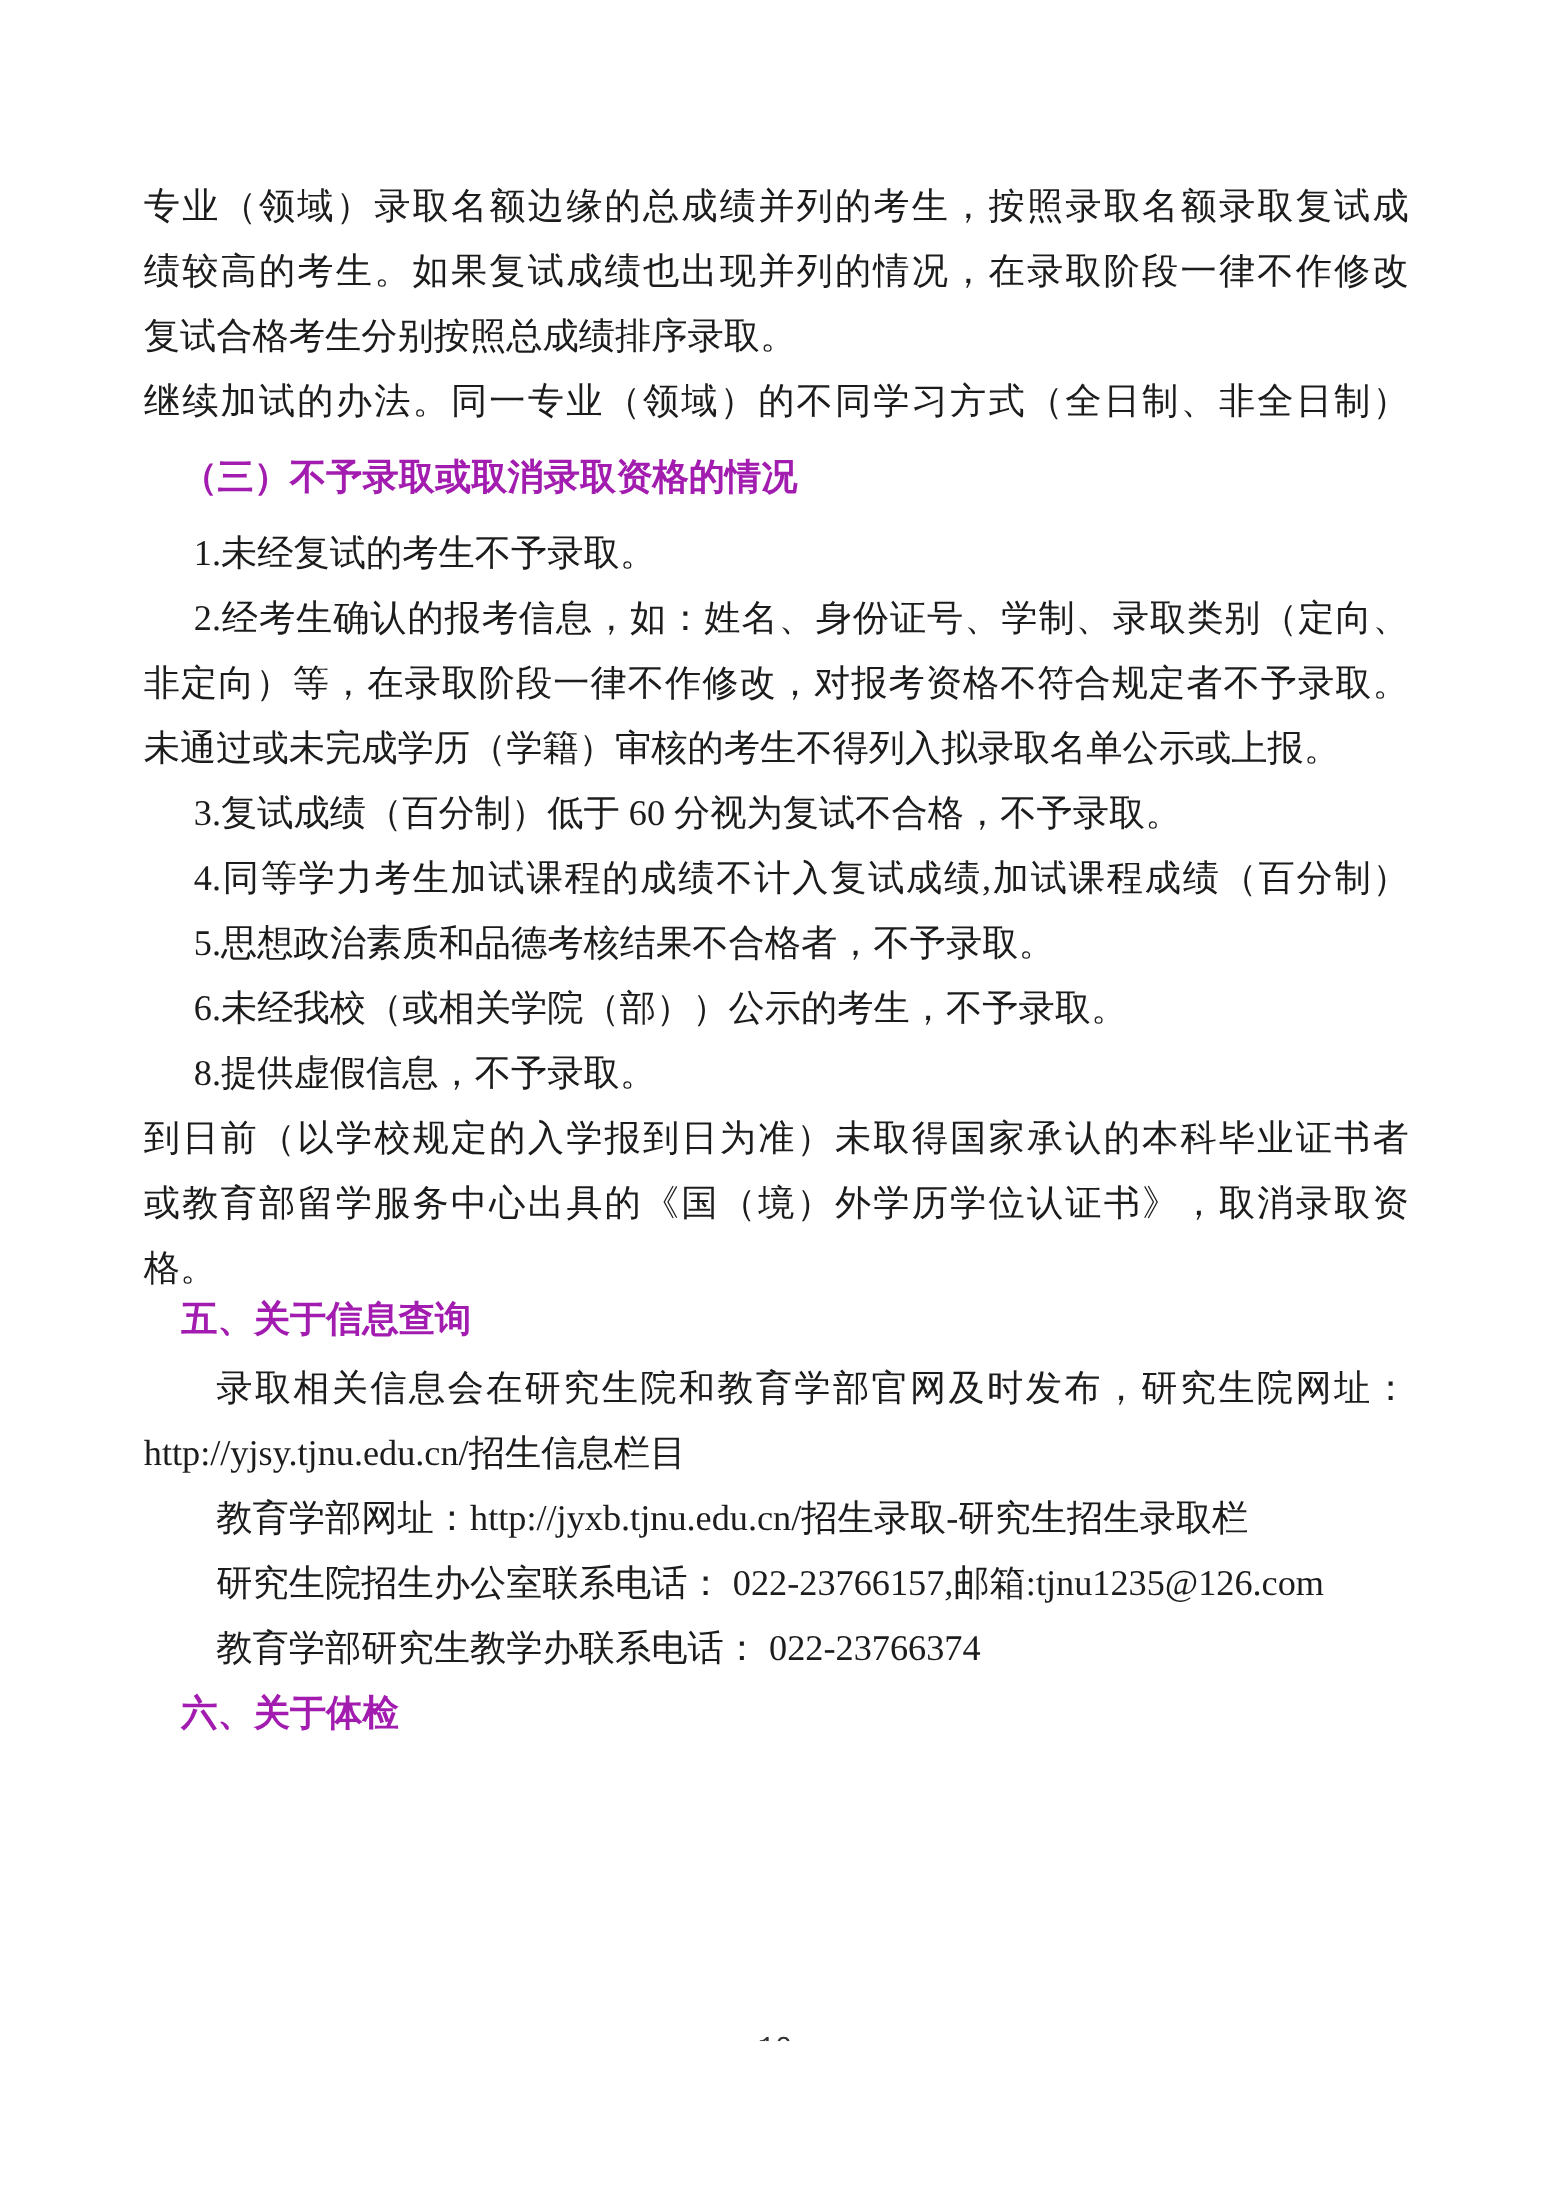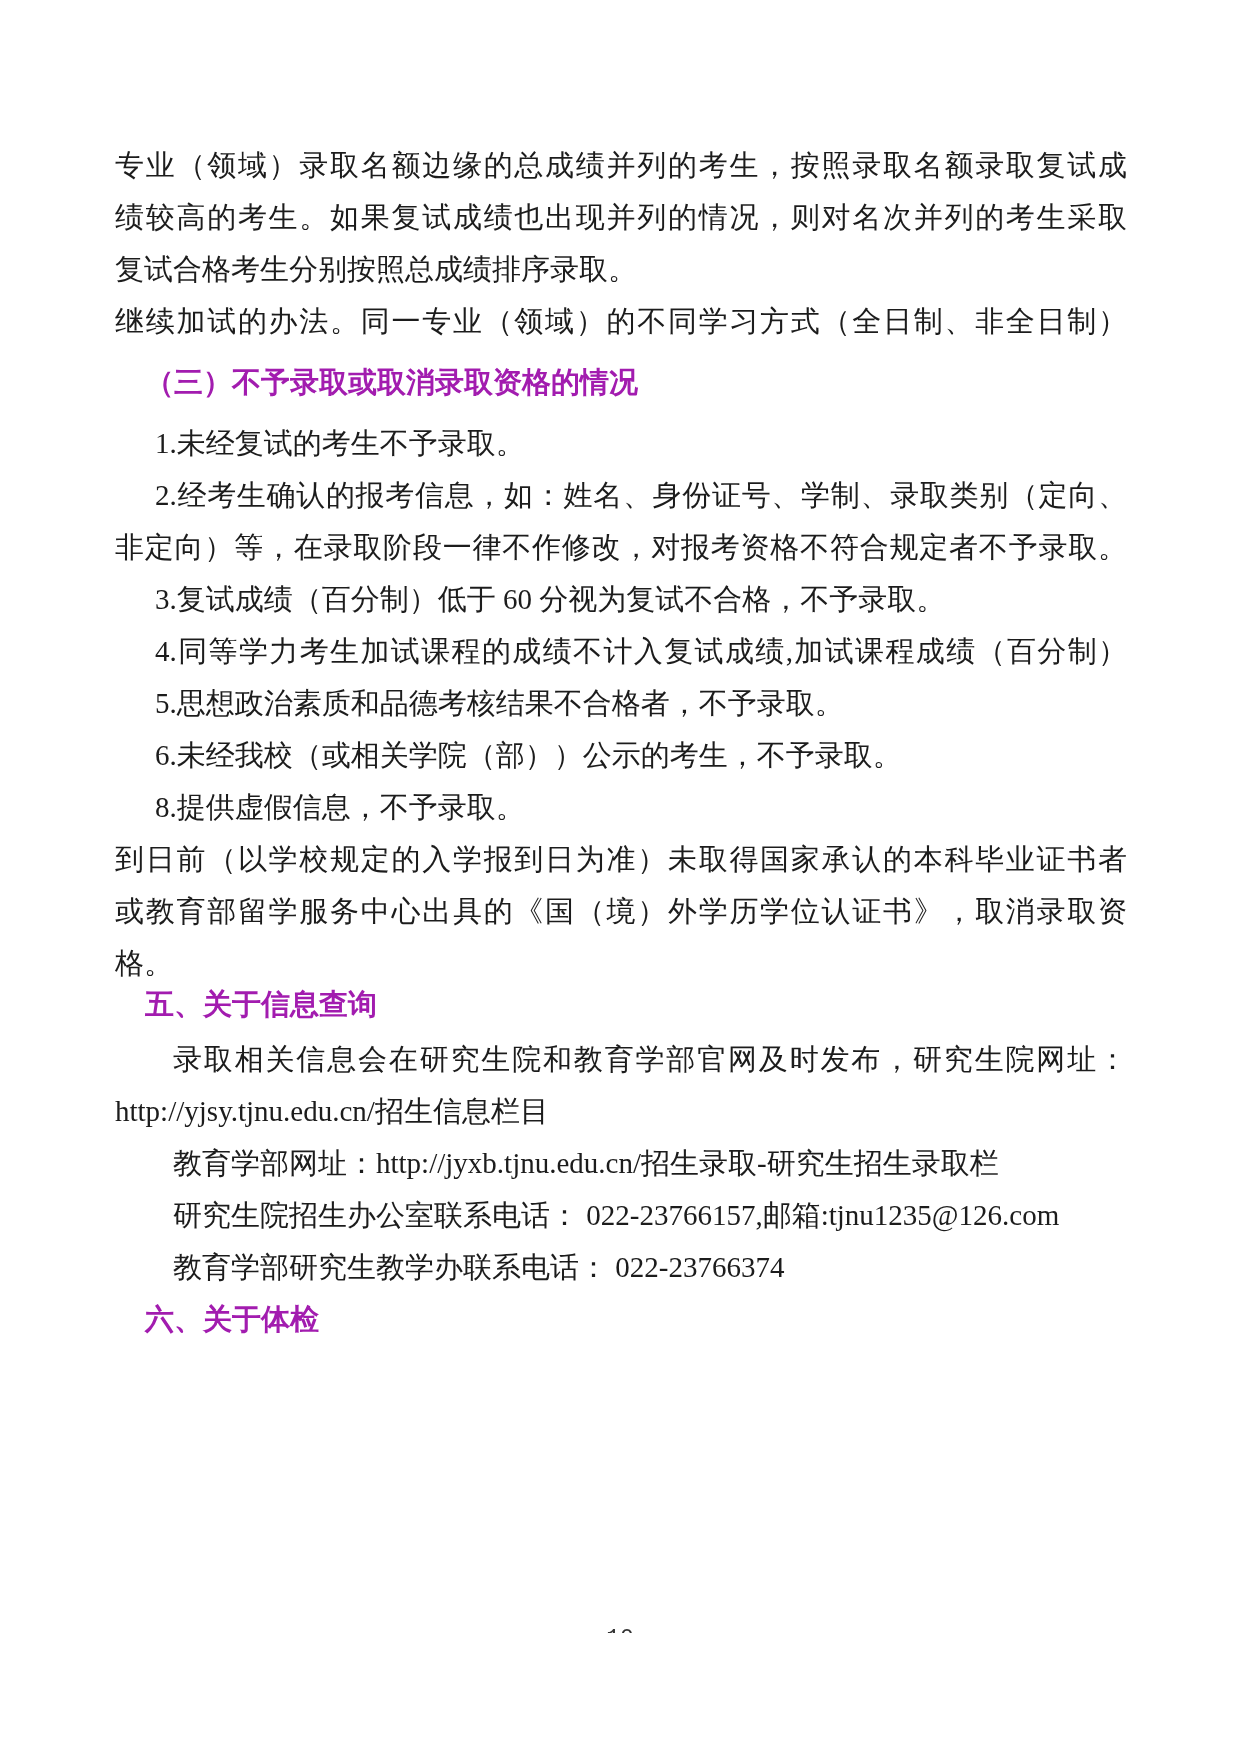--- a/index.html
+++ b/index.html
@@ -45,30 +45,31 @@
     color:#333333;
   }
 </style>
 </head>
 <body>
 
 <div class="page">
   <div class="content">
 
     <div class="ln j">专业（领域）录取名额边缘的总成绩并列的考生，按照录取名额录取复试成</div>
-    <div class="ln j">绩较高的考生。如果复试成绩也出现并列的情况，则对名次并列的考生采取</div>
+    <div class="ln j">绩较高的考生。如果复试成绩也出现并列的情况，在录取阶段一律不作修改</div>
     <div class="ln">复试合格考生分别按照总成绩排序录取。</div>
     <div class="ln j">继续加试的办法。同一专业（领域）的不同学习方式（全日制、非全日制）</div>
 
     <div class="ln heading ind-head h1x">（三）不予录取或取消录取资格的情况</div>
 
     <div class="ln ind-item">1.未经复试的考生不予录取。</div>
 
     <div class="ln ind-item j">2.经考生确认的报考信息，如：姓名、身份证号、学制、录取类别（定向、</div>
     <div class="ln j">非定向）等，在录取阶段一律不作修改，对报考资格不符合规定者不予录取。</div>
+    <div class="ln">未通过或未完成学历（学籍）审核的考生不得列入拟录取名单公示或上报。</div>
 
     <div class="ln ind-item">3.复试成绩（百分制）低于 60 分视为复试不合格，不予录取。</div>
 
     <div class="ln ind-item j">4.同等学力考生加试课程的成绩不计入复试成绩,加试课程成绩（百分制）</div>
 
     <div class="ln ind-item">5.思想政治素质和品德考核结果不合格者，不予录取。</div>
     <div class="ln ind-item">6.未经我校（或相关学院（部））公示的考生，不予录取。</div>
     <div class="ln ind-item">8.提供虚假信息，不予录取。</div>
 
     <div class="ln j">到日前（以学校规定的入学报到日为准）未取得国家承认的本科毕业证书者</div>

